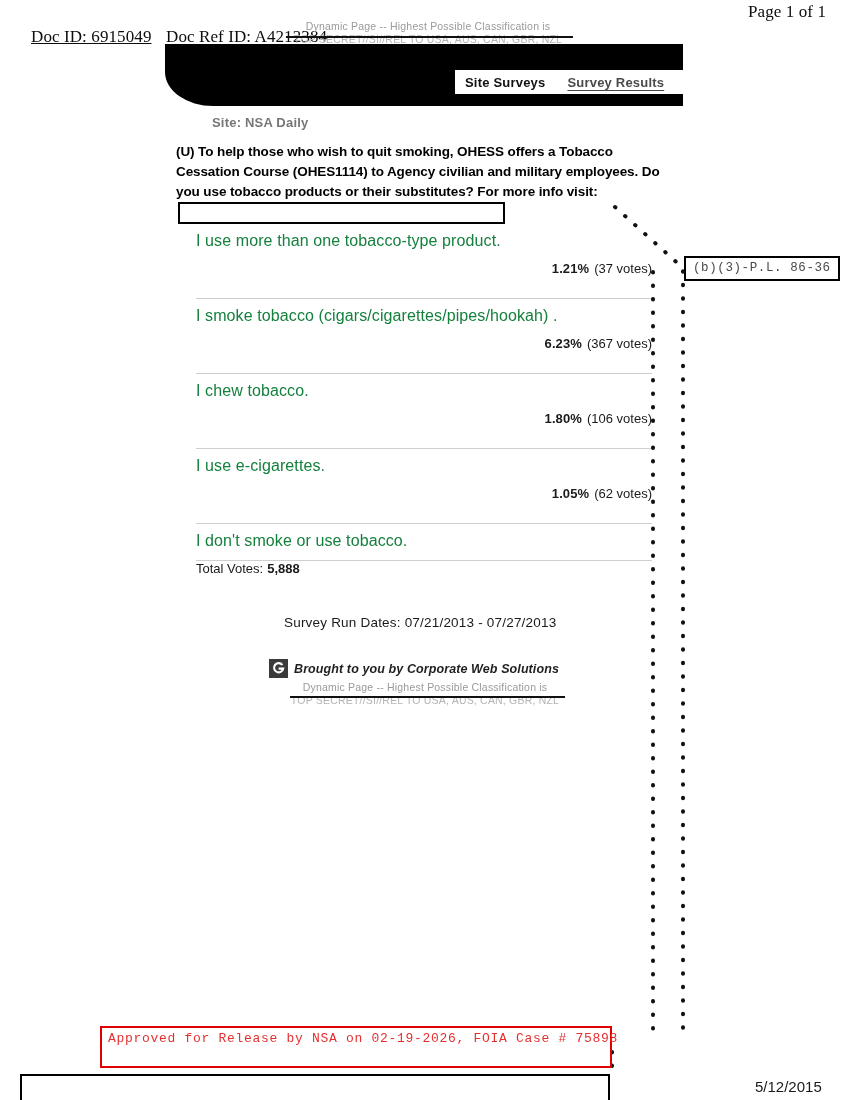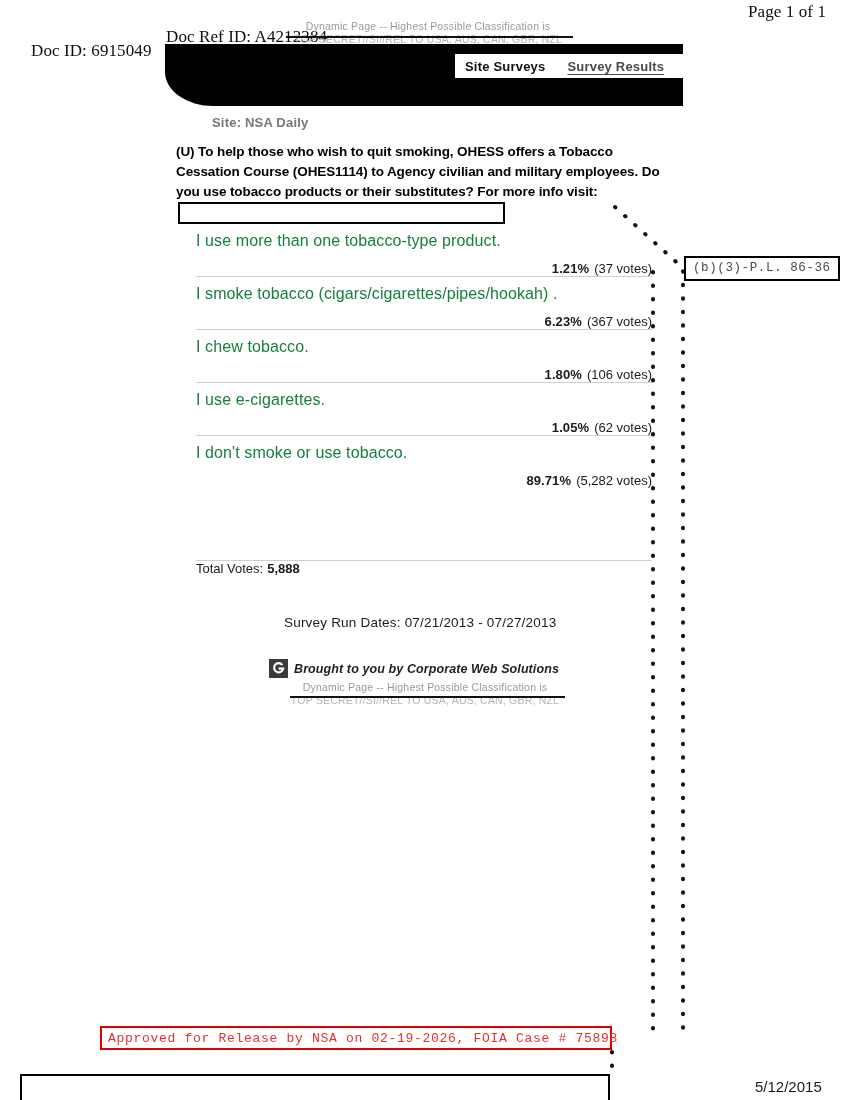--- a/index.html
+++ b/index.html
@@ -29,21 +29,22 @@
     white-space: nowrap;
     letter-spacing: 0.1px;
   }
   #page-of {
     left: 748px;
     top: 2px;
     font-size: 17px;
   }
   #doc-id {
     left: 31px;
-    top: 41px;
+    top: 27px;
+    text-decoration: underline;
   }
   #doc-ref-id {
     left: 166px;
     top: 27px;
   }
   #bottom-date {
     position: absolute;
     left: 755px;
     top: 1078px;
     font-family: "Liberation Sans", sans-serif;
@@ -101,21 +102,21 @@
   }
   #masthead-block {
     position: absolute;
     inset: 0;
     background: #000000;
     border-bottom-left-radius: 48px 34px;
   }
   #nav-strip {
     position: absolute;
     left: 290px;
-    top: 10px;
+    top: 26px;
     width: 228px;
     height: 24px;
     background: #ffffff;
     display: flex;
     align-items: center;
     gap: 22px;
     padding-left: 10px;
     box-sizing: border-box;
   }
   .nav-link {
@@ -173,20 +174,21 @@
     left: 196px;
     top: 228px;
     width: 456px;
   }
   .result-row {
     position: relative;
     padding-top: 4px;
   }
   .result-row + .result-row {
     border-top: 1px solid #cfcfcf;
+    margin-top: 22px;
     padding-top: 8px;
   }
   .result-label {
     font-size: 16px;
     color: #15803d;
     letter-spacing: 0.1px;
     white-space: nowrap;
   }
   .result-stats {
     text-align: right;
@@ -277,21 +279,21 @@
 
   
   #release-stamp {
     position: absolute;
     left: 100px;
     top: 1026px;
     width: 512px;
     box-sizing: border-box;
     border: 2px solid #e00000;
     background: #ffffff;
-    padding: 3px 6px 2px 6px;
+    padding: 3px 6px 20px 6px;
     font-family: "Liberation Mono", monospace;
     font-size: 13px;
     color: #e63030;
     letter-spacing: 0.7px;
     white-space: nowrap;
   }
 
   
   #bottom-redaction {
     position: absolute;
@@ -359,23 +361,20 @@
 
     <div class="result-row">
       <div class="result-label">I use e-cigarettes.</div>
       <div class="result-stats">
         <span class="result-pct">1.05%</span><span class="result-votes">(62 votes)</span>
       </div>
     </div>
 
     <div class="result-row">
       <div class="result-label">I don't smoke or use tobacco.</div>
-      <div class="result-stats">
-        <span class="result-pct">89.71%</span><span class="result-votes">(5,282 votes)</span>
-      </div>
     </div>
 
   </div>
 
   <div id="total-row">
     <span>Total Votes:</span><span id="total-votes-value">5,888</span>
   </div>
 
   <div id="run-dates">Survey Run Dates: 07/21/2013 - 07/27/2013</div>
 

